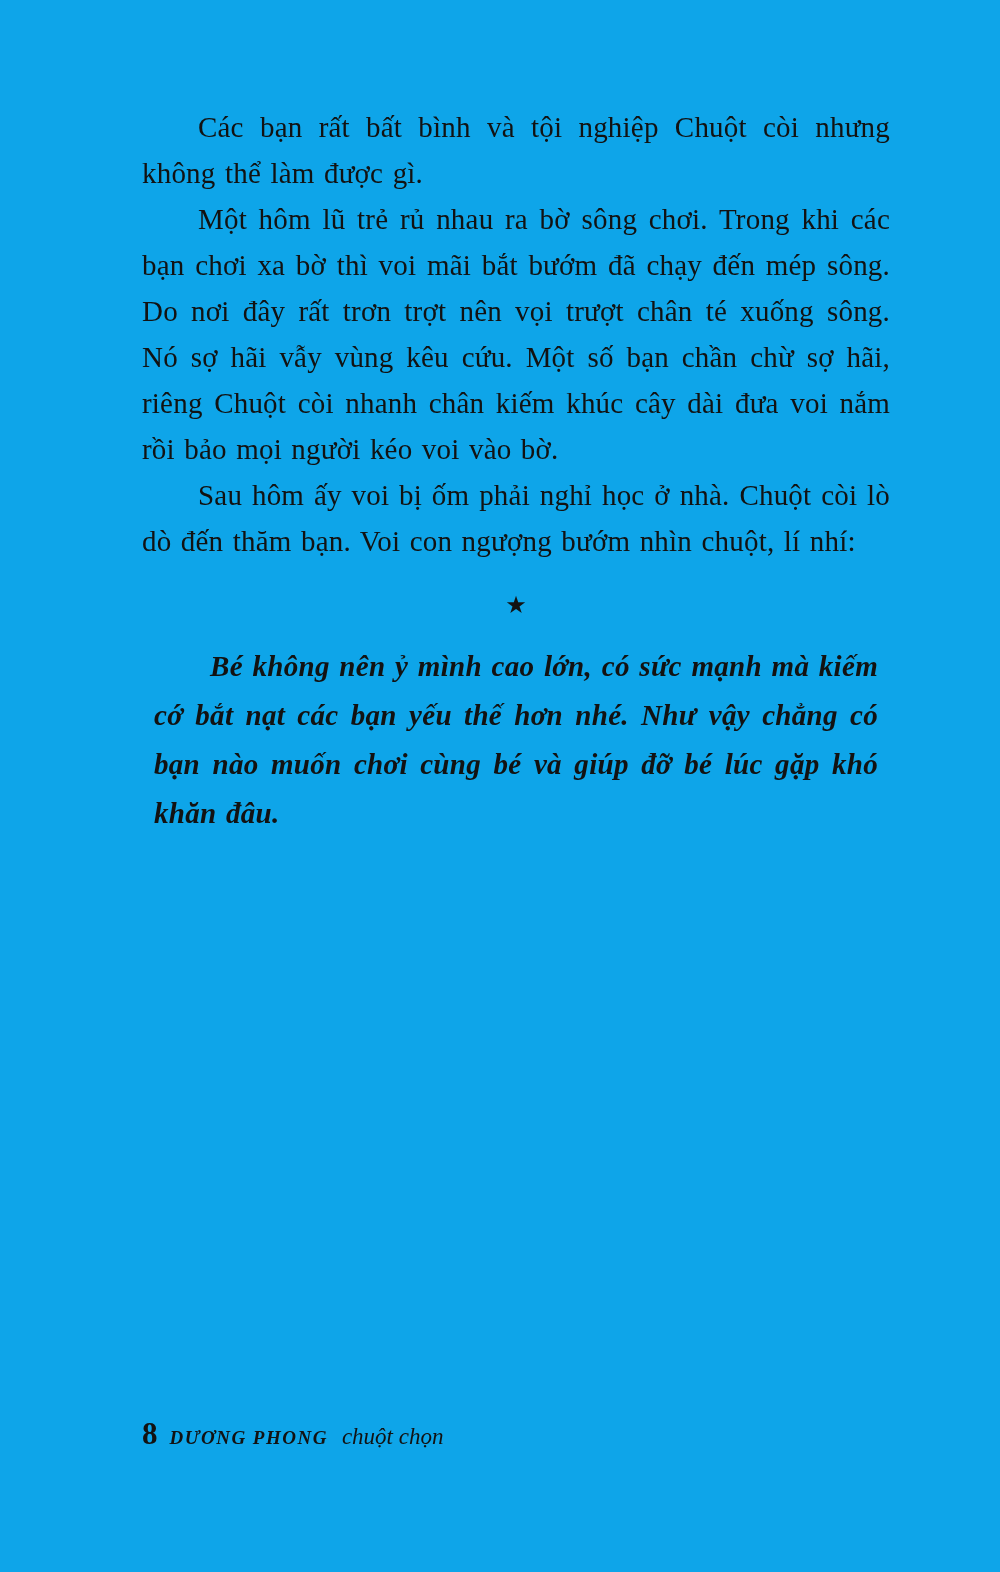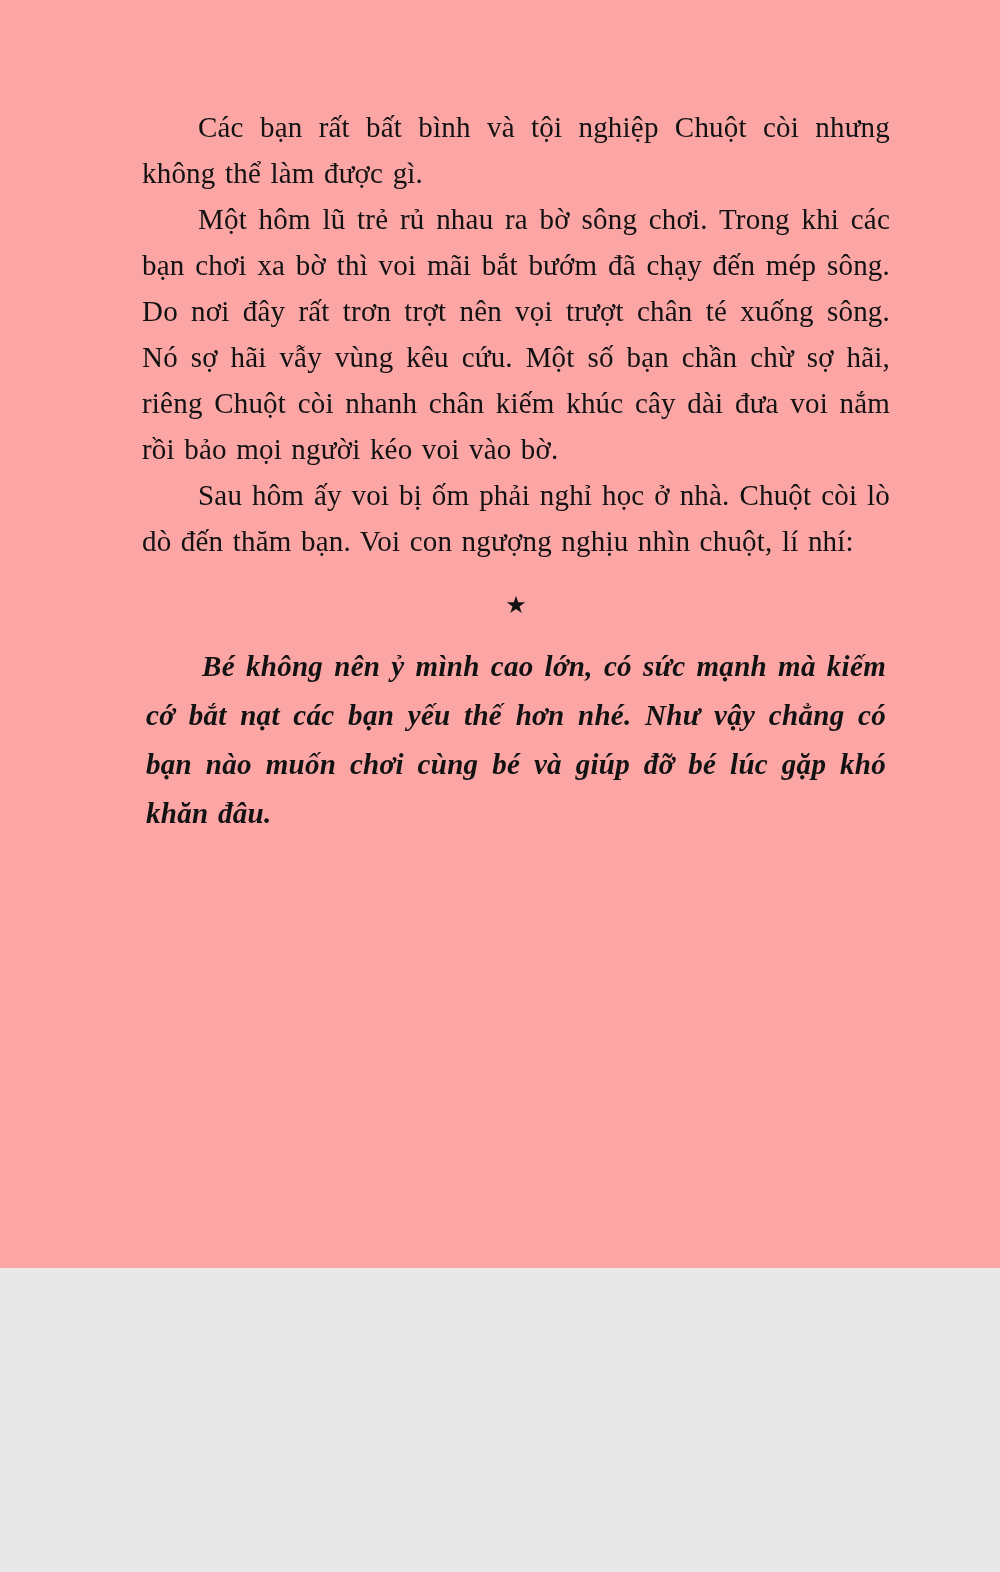--- a/index.html
+++ b/index.html
@@ -3,23 +3,23 @@
 <meta charset="utf-8">
 <style>
   html, body {
     margin: 0;
     padding: 0;
     background: #e8e8e8;
   }
   .page {
     position: relative;
     width: 1000px;
-    height: 1268px;
+    height: 1572px;
     margin: 0 auto;
-    background: #fca5a5;
+    background: #0ea5e9;
     color: #121212;
     font-family: "Liberation Serif", "DejaVu Serif", serif;
     overflow: hidden;
   }
   .text-block {
     position: absolute;
     left: 142px;
     top: 104px;
     width: 748px;
   }
@@ -33,21 +33,21 @@
     word-spacing: 2px;
   }
   .separator {
     margin: 26px 0 22px 0;
     text-align: center;
     font-size: 24px;
     line-height: 30px;
     color: #121212;
   }
   .moral {
-    margin: 4px;
+    margin: 12px;
     font-size: 29px;
     line-height: 49px;
     font-style: italic;
     font-weight: 600;
     text-align: justify;
     text-indent: 56px;
     letter-spacing: 0.3px;
     word-spacing: 2px;
   }
   .footer {
@@ -76,21 +76,21 @@
   }
 </style>
 </head>
 <body>
 
 <div class="page">
 
   <div class="text-block">
     <p class="body-par">Các bạn rất bất bình và tội nghiệp Chuột còi nhưng không thể làm được gì.</p>
     <p class="body-par">Một hôm lũ trẻ rủ nhau ra bờ sông chơi. Trong khi các bạn chơi xa bờ thì voi mãi bắt bướm đã chạy đến mép sông. Do nơi đây rất trơn trợt nên vọi trượt chân té xuống sông. Nó sợ hãi vẫy vùng kêu cứu. Một số bạn chần chừ sợ hãi, riêng Chuột còi nhanh chân kiếm khúc cây dài đưa voi nắm rồi bảo mọi người kéo voi vào bờ.</p>
-    <p class="body-par">Sau hôm ấy voi bị ốm phải nghỉ học ở nhà. Chuột còi lò dò đến thăm bạn. Voi con ngượng nghịu nhìn chuột, lí nhí:</p>
+    <p class="body-par">Sau hôm ấy voi bị ốm phải nghỉ học ở nhà. Chuột còi lò dò đến thăm bạn. Voi con ngượng bướm nhìn chuột, lí nhí:</p>
 
     <div class="separator">★</div>
 
     <p class="moral">Bé không nên ỷ mình cao lớn, có sức mạnh mà kiếm cớ bắt nạt các bạn yếu thế hơn nhé. Như vậy chẳng có bạn nào muốn chơi cùng bé và giúp đỡ bé lúc gặp khó khăn đâu.</p>
   </div>
 
   <div class="footer">
     <span class="page-number">8</span>
     <span class="publisher">DƯƠNG PHONG</span>
     <span class="suffix">chuột chọn</span>

